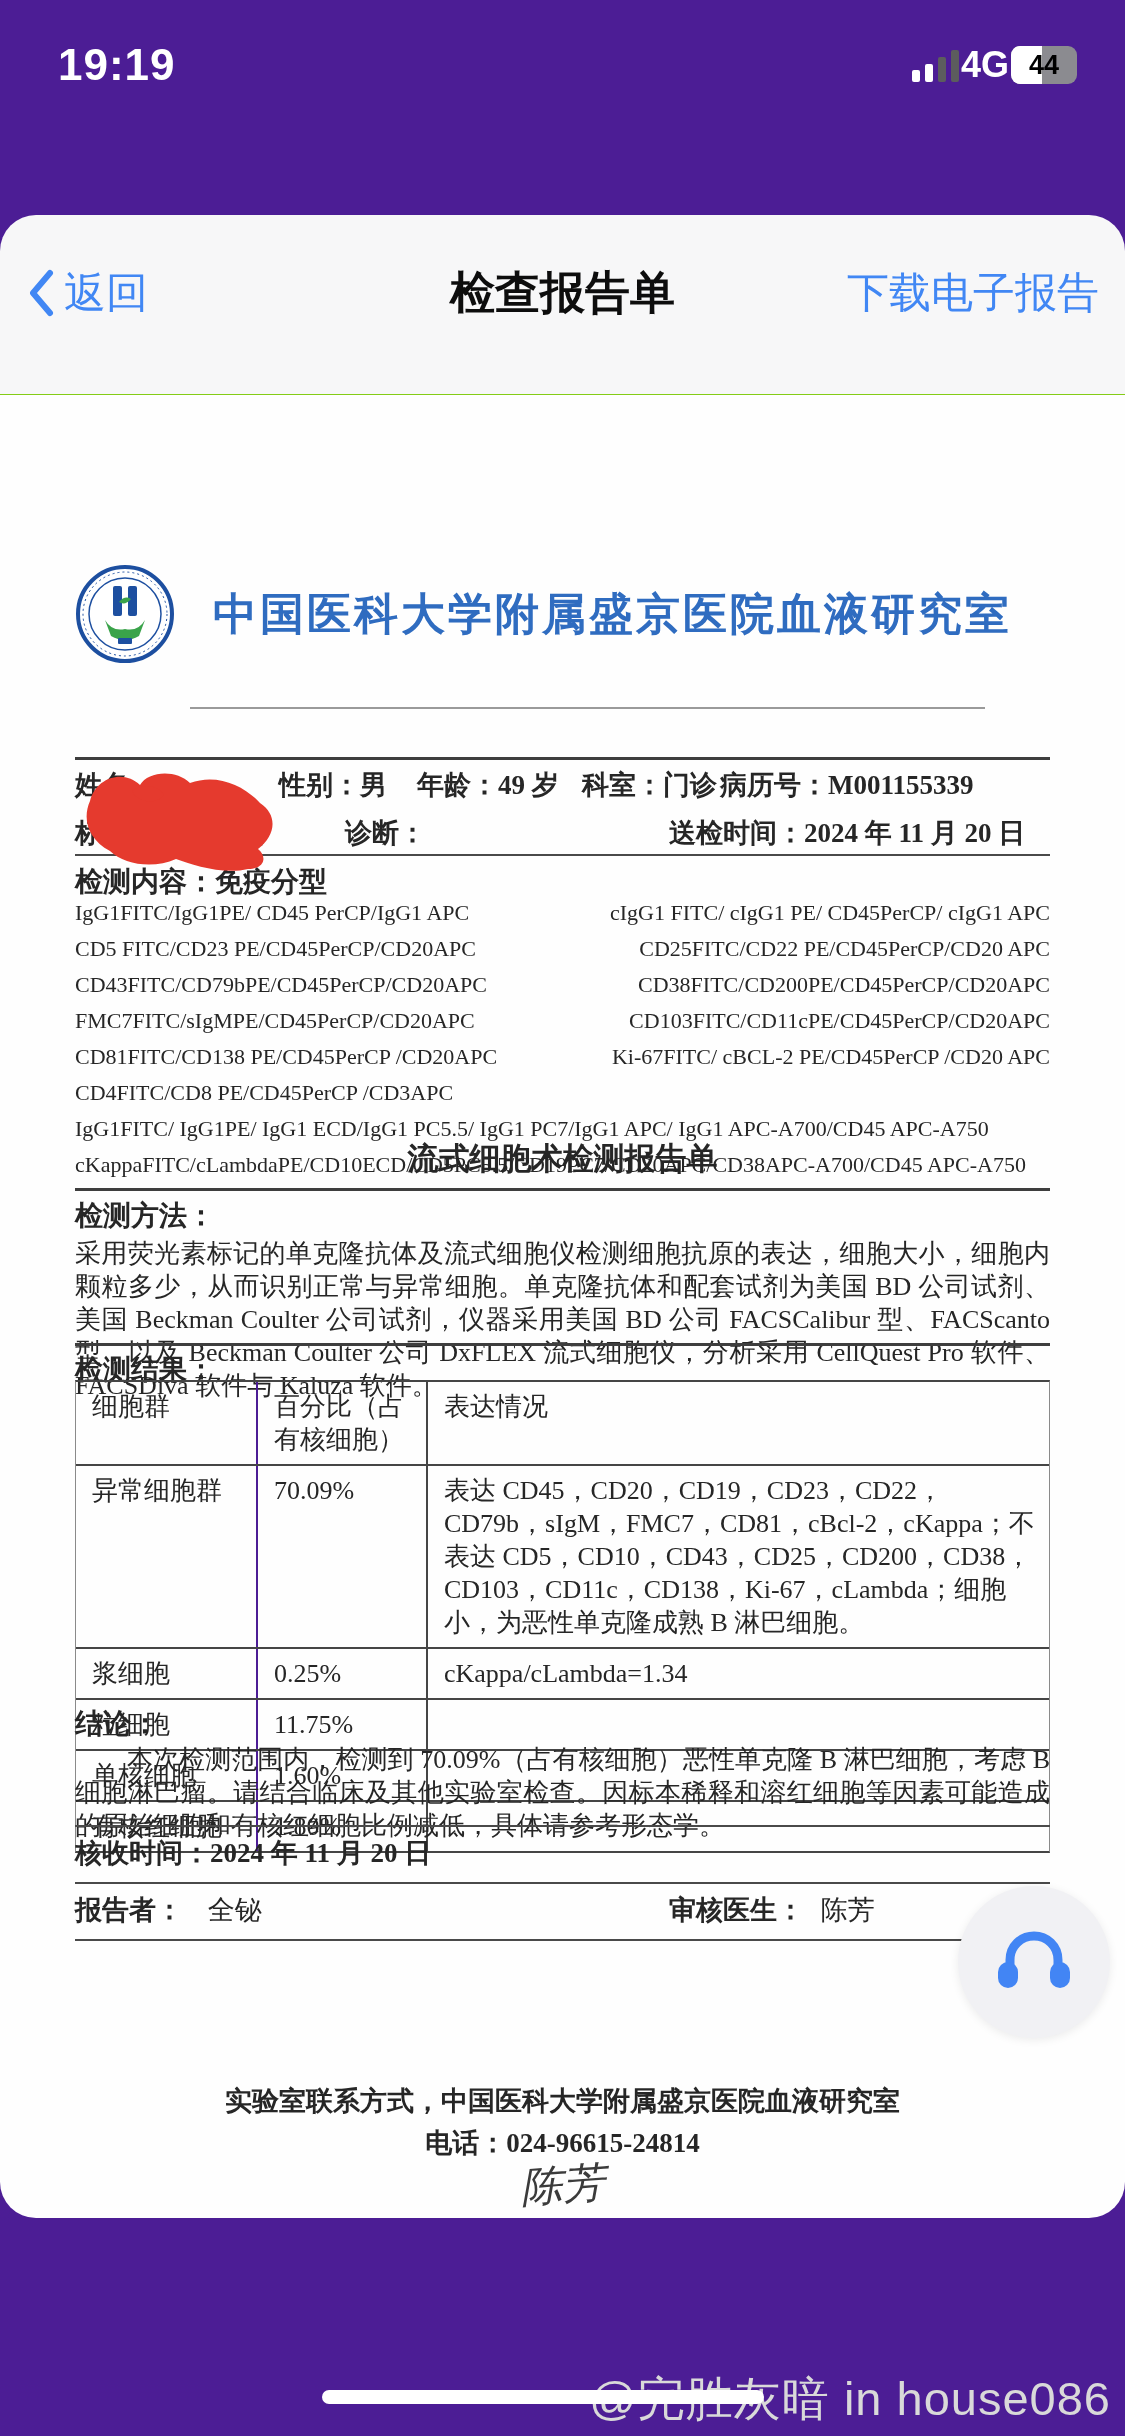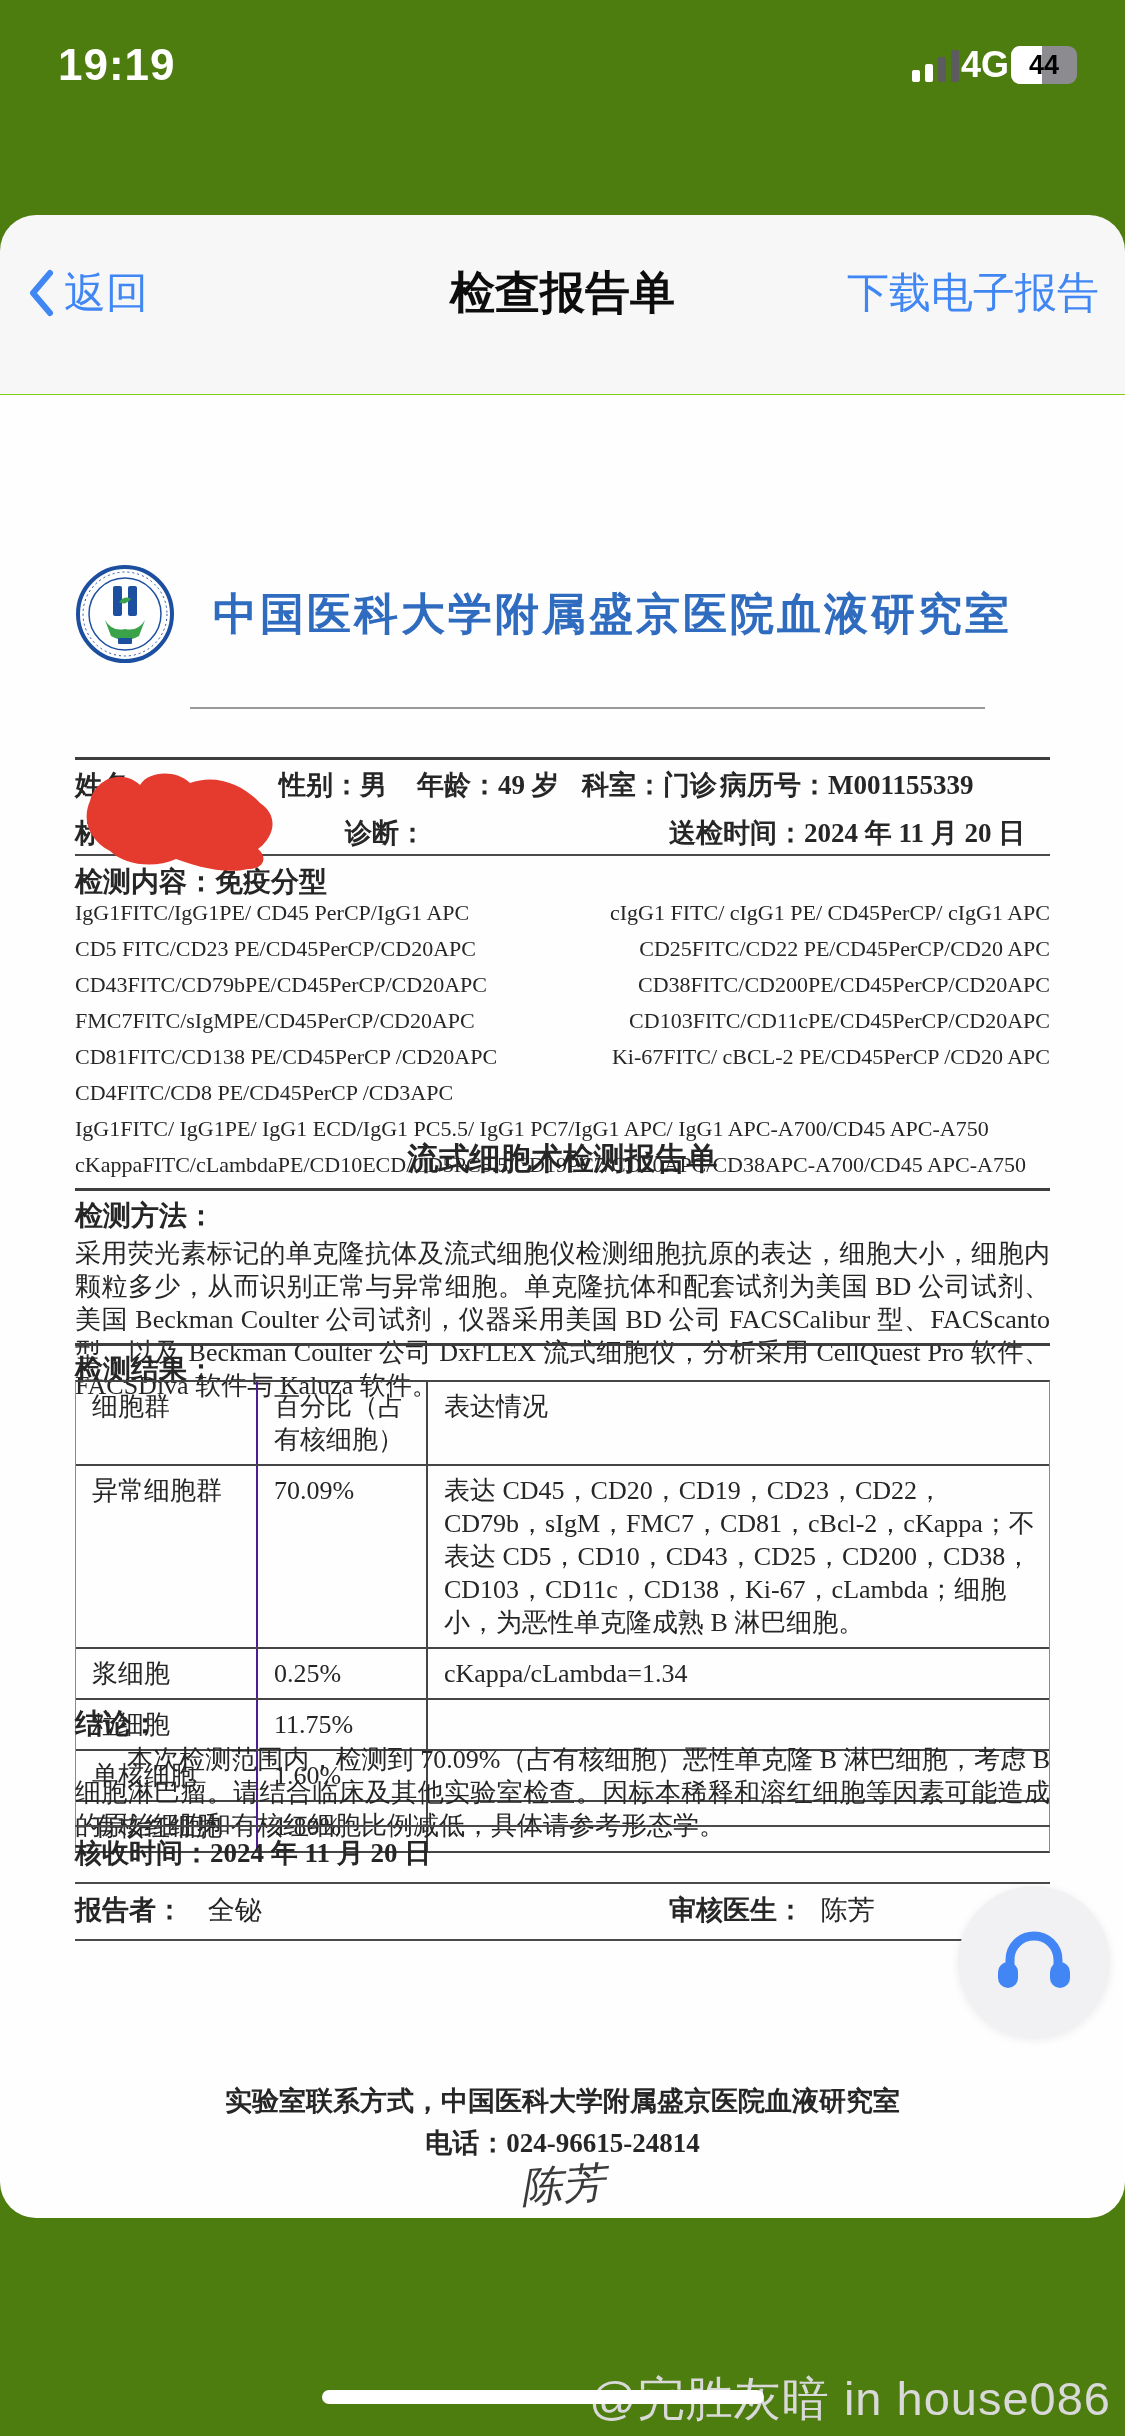--- a/index.html
+++ b/index.html
@@ -1,16 +1,16 @@
 <!DOCTYPE html>
 <html><head>
 <meta charset="utf-8">
 <style>
   html,body{margin:0;padding:0;background:#000;}
-  .screen{position:relative;width:1125px;height:2436px;background:#4d7c0f;overflow:hidden;
+  .screen{position:relative;width:1125px;height:2436px;background:#4c1d95;overflow:hidden;
           font-family:"Liberation Sans",sans-serif;}
 
   
   .statusbar{position:absolute;left:0;top:0;width:100%;height:215px;}
   .time{position:absolute;left:58px;top:40px;color:#fff;font-size:44px;font-weight:700;letter-spacing:1px;}
   .sb-right{position:absolute;right:52px;top:44px;display:flex;align-items:center;gap:2px;}
   .sig{display:flex;align-items:flex-end;gap:5px;height:34px;}
   .sig i{display:block;width:8px;border-radius:2px;background:#5c5c5e;}
   .sig i.on{background:#fff;}
   .sig i:nth-child(1){height:12px}.sig i:nth-child(2){height:18px}

